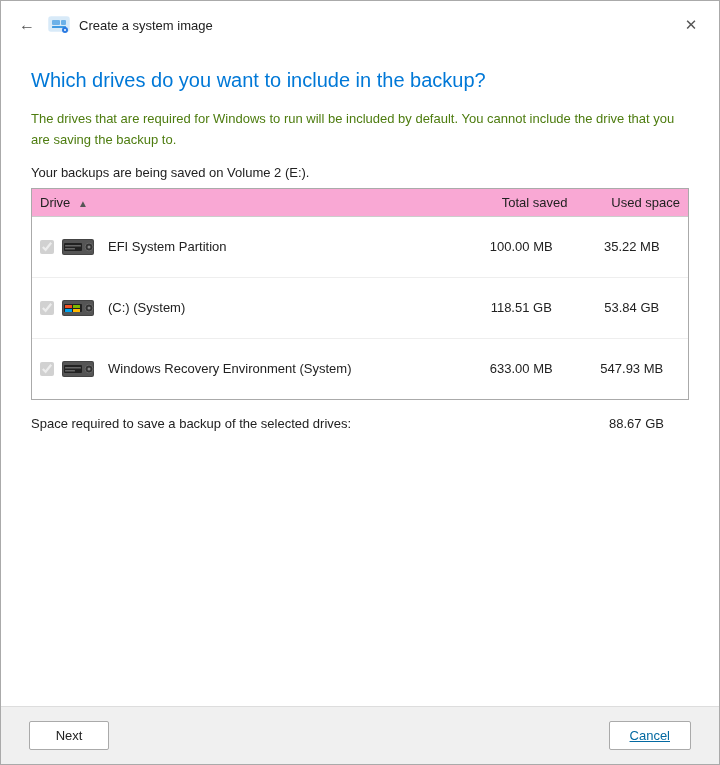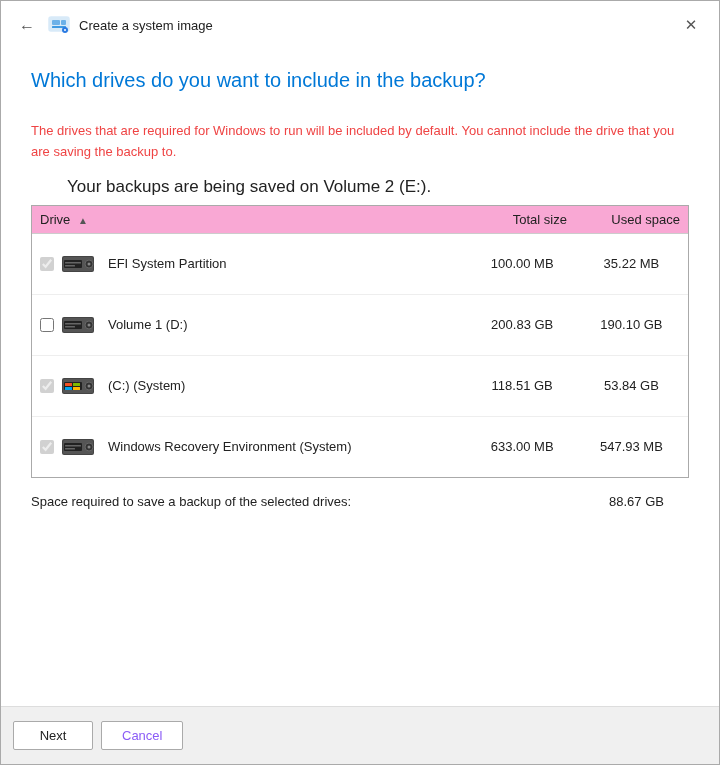--- a/index.html
+++ b/index.html
@@ -71,34 +71,33 @@
     }
     .content {
       flex: 1;
       padding: 20px 30px 10px 30px;
       overflow-y: auto;
     }
     .page-title {
       font-size: 20px;
       color: #0078d7;
       font-weight: 400;
-      margin-bottom: 28px;
+      margin-bottom: 16px;
       line-height: 1.3;
     }
     .description {
       font-size: 13px;
-      color: #ef4444;
+      color: #4d7c0f;
       line-height: 1.6;
       margin-bottom: 14px;
     }
     .save-info {
-      font-size: 17px;
+      font-size: 13px;
       color: #222;
       margin-bottom: 8px;
-      margin-left: 36px;
     }
     .drives-table-wrapper {
       border: 1px solid #aaa;
       margin-bottom: 16px;
     }
     .drives-table {
       width: 100%;
       border-collapse: collapse;
     }
     .drives-table th {
@@ -137,44 +136,45 @@
       display: flex;
       justify-content: space-between;
       font-size: 13px;
       color: #222;
       margin-bottom: 4px;
     }
     .space-label { flex: 1; }
     .space-value { min-width: 80px; text-align: left; }
     .footer {
       display: flex;
-      justify-content: flex-start;
-      align-items: center;
-      padding: 14px 12px;
+      justify-content: space-between;
+      align-items: center;
+      padding: 14px 28px;
       gap: 8px;
       border-top: 1px solid #ddd;
       background: #f0f0f0;
     }
     .btn {
       min-width: 80px;
       padding: 6px 20px;
       font-size: 13px;
       font-family: 'Segoe UI', Arial, sans-serif;
       border-radius: 2px;
       cursor: pointer;
     }
     .btn-next {
       background: #fff;
       border: 1px solid #aaa;
       color: #222;
     }
     .btn-cancel {
       background: #fff;
       border: 1px solid #aaa;
-      color: #8b5cf6;
+      color: #0369a1;
+      text-decoration: underline;
     }
     .sort-arrow {
       font-size: 10px;
       color: #555;
       margin-left: 4px;
     }
   </style>
 </head>
 <body>
 
@@ -205,21 +205,21 @@
 
     <div class="drives-table-wrapper">
       <table class="drives-table">
         <thead>
           <tr>
             <th>
               <span>Drive</span>
               <span class="sort-arrow">▲</span>
             </th>
             <th class="right">
-              <span>Total size</span>
+              <span>Total saved</span>
             </th>
             <th class="right">
               <span>Used space</span>
             </th>
           </tr>
         </thead>
         <tbody id="drives-tbody">
 
         <tr>
               <td>
@@ -234,41 +234,20 @@
           <rect x="2" y="6" width="18" height="8" rx="1" fill="#222"></rect>
           <rect x="3" y="8" width="16" height="1.5" rx="0.5" fill="#666"></rect>
           <rect x="3" y="11" width="10" height="1.5" rx="0.5" fill="#666"></rect>
         </svg>
                   </span>
                   <span>EFI System Partition</span>
                 </div>
               </td>
               <td class="right">100.00 MB</td>
               <td class="right">35.22 MB</td>
-            </tr>
-            <tr>
-              <td>
-                <div class="drive-name-cell">
-                  <input type="checkbox" class="checkbox" style="">
-                  <span style="display: inline-flex; align-items: center; margin-right: 2px;">
-        <svg width="36" height="20" viewBox="0 0 36 20" xmlns="http://www.w3.org/2000/svg">
-          <rect x="0" y="2" width="32" height="16" rx="2" fill="#444"></rect>
-          <rect x="1" y="3" width="30" height="14" rx="1.5" fill="#555"></rect>
-          <circle cx="27" cy="10" r="4" fill="#333" stroke="#666" stroke-width="1"></circle>
-          <circle cx="27" cy="10" r="1.5" fill="#888"></circle>
-          <rect x="2" y="6" width="18" height="8" rx="1" fill="#222"></rect>
-          <rect x="3" y="8" width="16" height="1.5" rx="0.5" fill="#666"></rect>
-          <rect x="3" y="11" width="10" height="1.5" rx="0.5" fill="#666"></rect>
-        </svg>
-                  </span>
-                  <span>Volume 1 (D:)</span>
-                </div>
-              </td>
-              <td class="right">200.83 GB</td>
-              <td class="right">190.10 GB</td>
             </tr>
             <tr>
               <td>
                 <div class="drive-name-cell">
                   <input type="checkbox" class="checkbox" disabled="" checked="" style="">
                   <span style="display: inline-flex; align-items: center; margin-right: 2px;">
         <svg width="36" height="20" viewBox="0 0 36 20" xmlns="http://www.w3.org/2000/svg">
           <rect x="0" y="2" width="32" height="16" rx="2" fill="#444"></rect>
           <rect x="1" y="3" width="30" height="14" rx="1.5" fill="#555"></rect>
           <circle cx="27" cy="10" r="4" fill="#333" stroke="#666" stroke-width="1"></circle>

